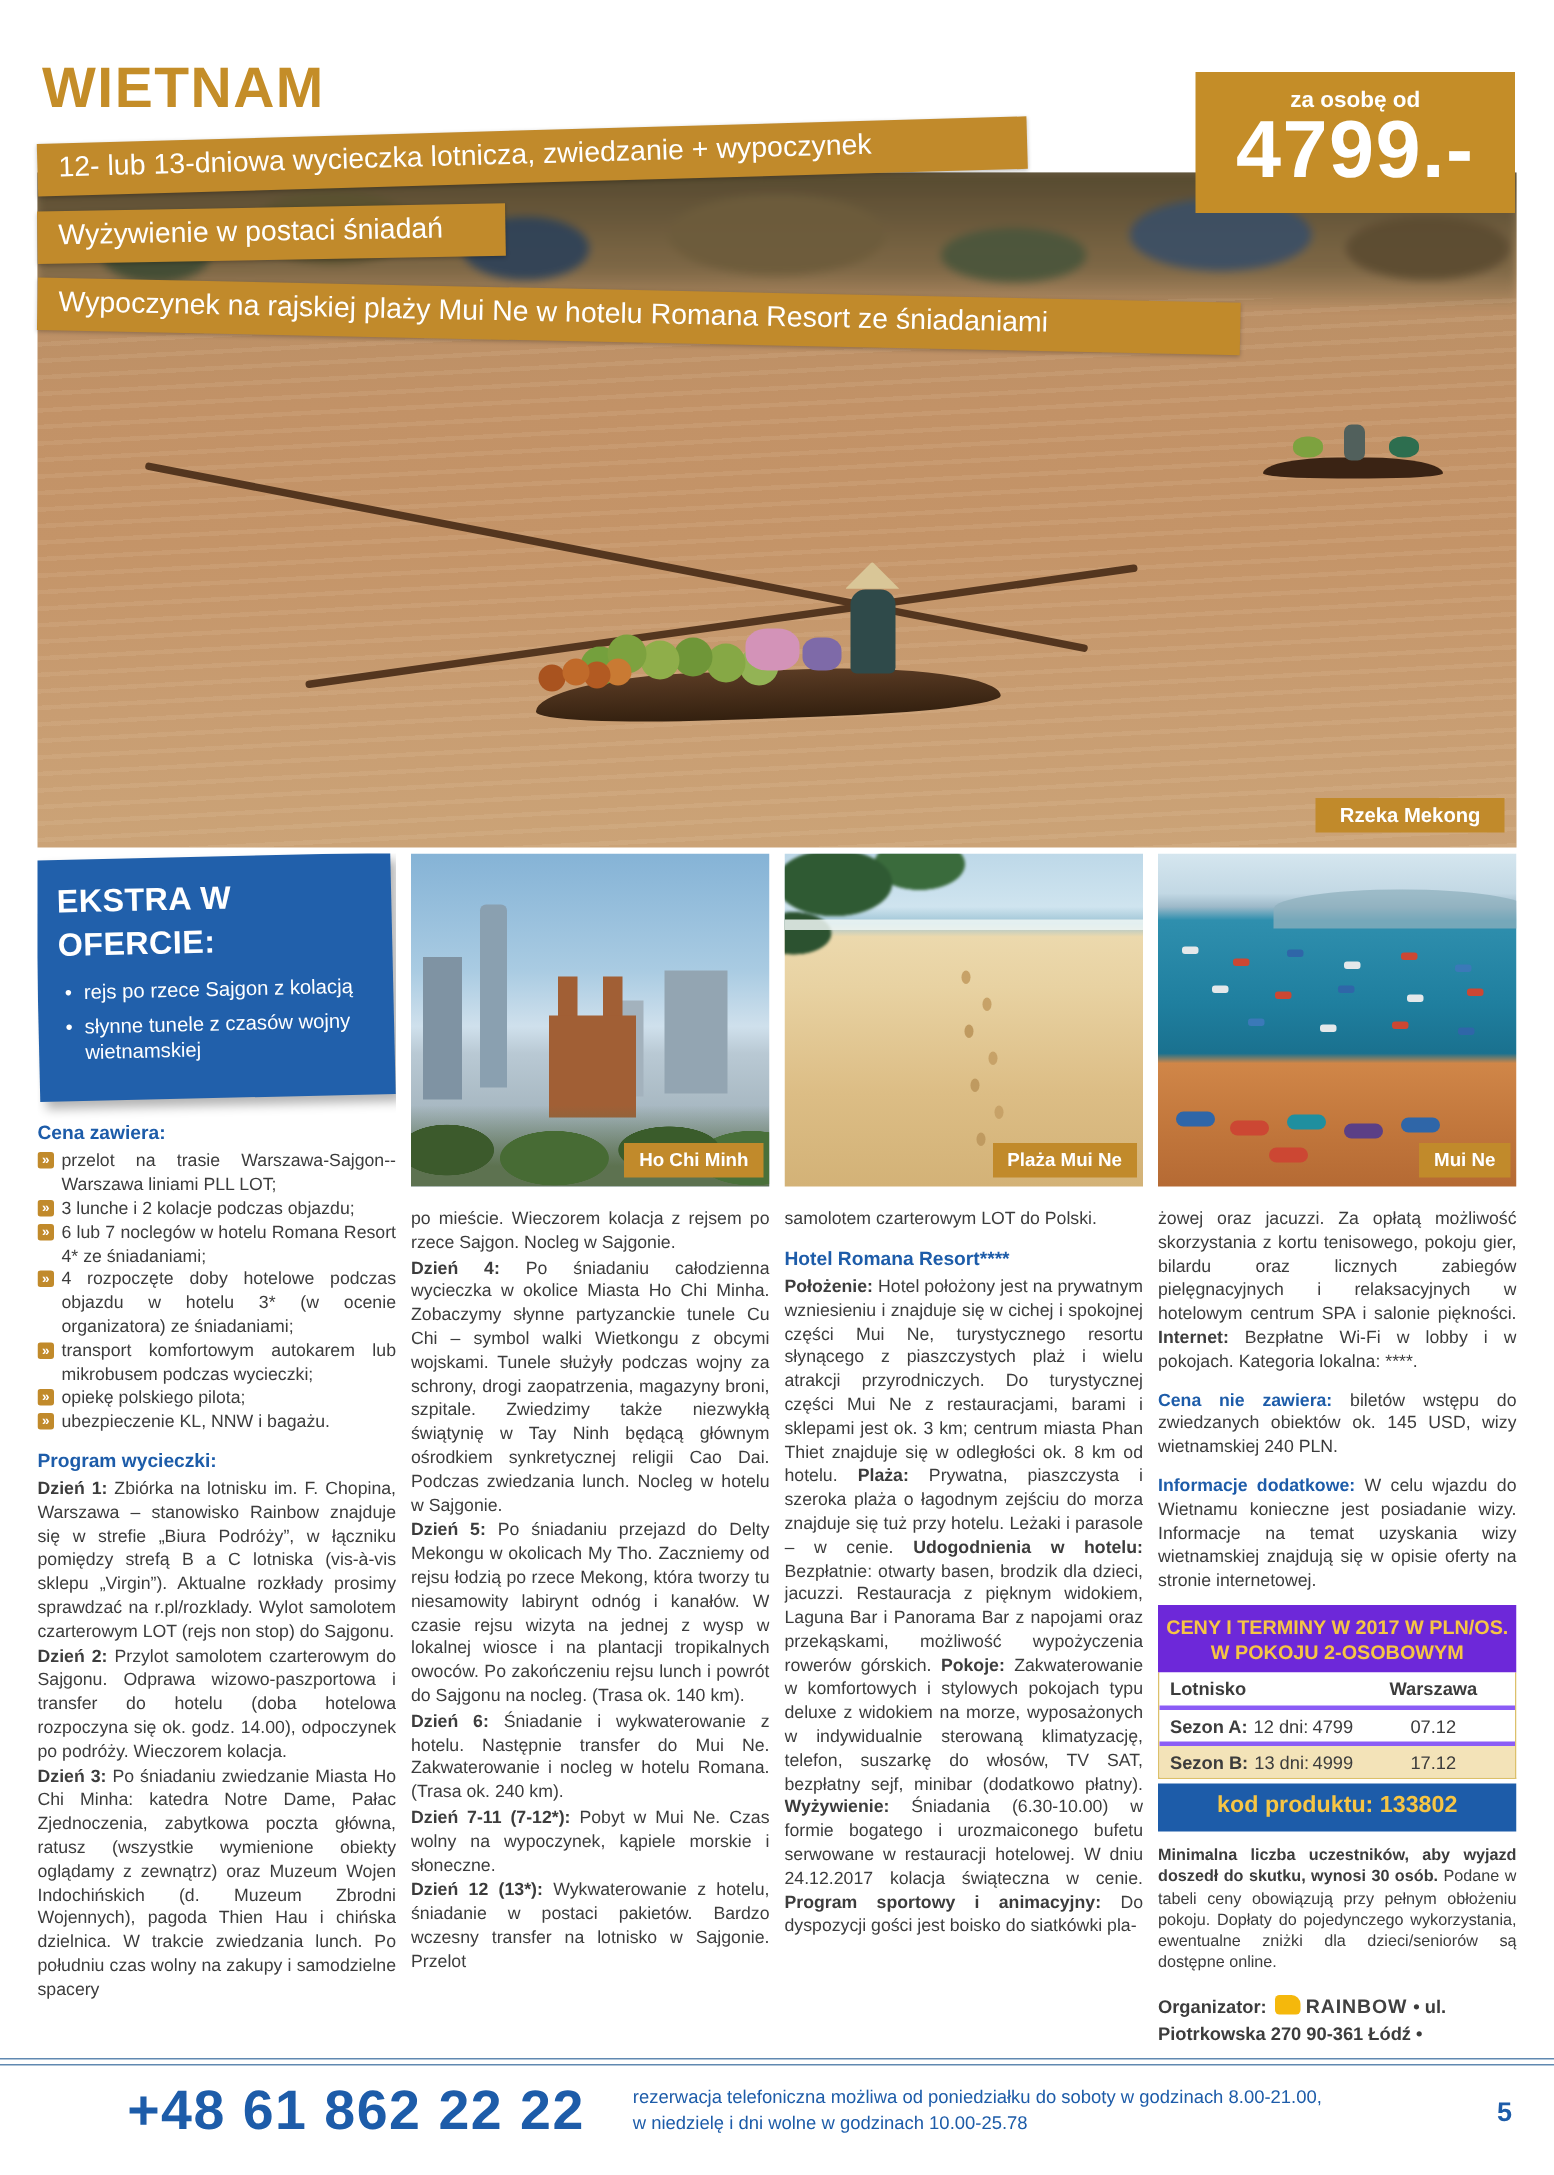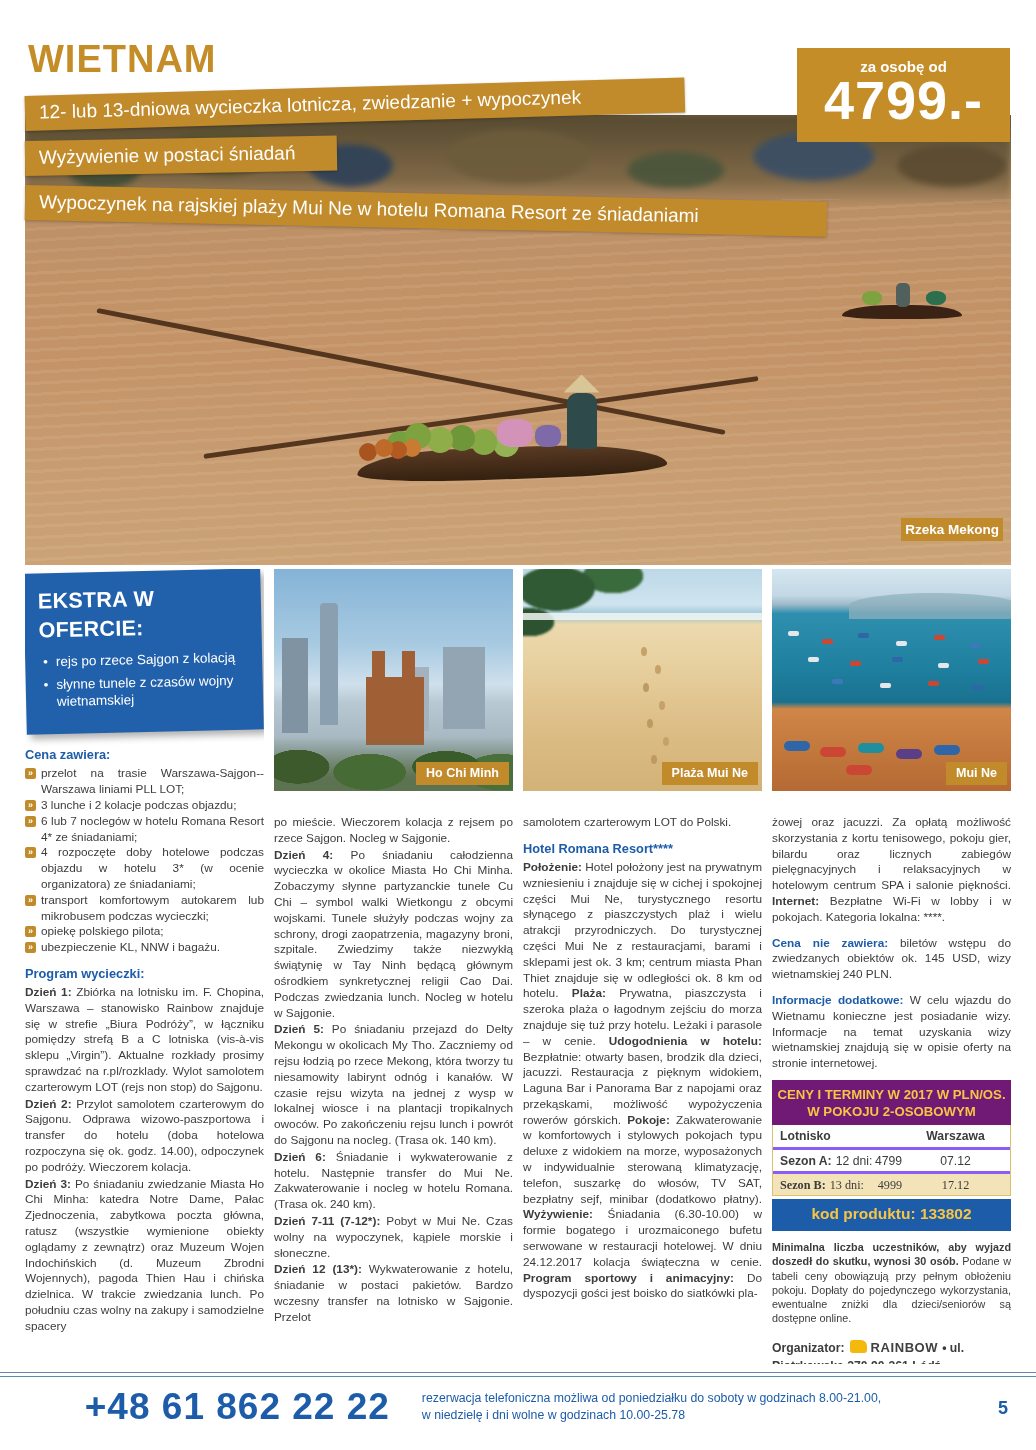--- a/index.html
+++ b/index.html
@@ -75,30 +75,30 @@
   .p-hat  { position: absolute; top: 0; left: -3px; width: 36px; height: 18px; background: #d9c697;
     clip-path: polygon(50% 0, 100% 100%, 0 100%); }
   .boat2 { position: absolute; right: 4%; top: 36%; width: 130px; height: 46px; }
   .hull2 { position: absolute; left: 0; top: 28px; width: 120px; height: 14px; background: #3a2314; border-radius: 50% / 90% 90% 30% 30%; }
   .p2    { position: absolute; left: 54px; top: 6px; width: 14px; height: 24px; background: #51605c; border-radius: 5px; }
   .cargo2{ position: absolute; left: 20px; top: 14px; width: 20px; height: 14px; background: #7da23f; border-radius: 45%;
     box-shadow: 64px 0 0 #2d6e4f; }
   .hero-caption, .photo-caption {
     position: absolute; background: #c18a2b; color: #fff; font-weight: bold; z-index: 3;
   }
-  .hero-caption { right: 8px; bottom: 24px; font-size: 13.5px; padding: 4px 4px; }
+  .hero-caption { right: 8px; bottom: 10px; font-size: 13.5px; padding: 4px 16px; }
   .photo-caption { right: 4px; bottom: 6px; font-size: 12.5px; padding: 3px 10px; }
 
   
   .columns {
     position: absolute; top: 569px; left: 25px; width: 986px; height: 795px;
     display: flex; gap: 10px;
   }
   .col { width: 239px; overflow: hidden; font-size: 11.8px; line-height: 1.34; }
-  .photo { position: relative; width: 239px; height: 222px; overflow: hidden; margin-bottom: 24px; }
+  .photo { position: relative; width: 239px; height: 222px; overflow: hidden; margin-bottom: 14px; }
 
   .ekstra {
     background: #2160ab; color: #fff; padding: 14px 14px 16px; margin: 2px 2px 14px 0;
     transform: rotate(-1.3deg); box-shadow: 4px 5px 7px rgba(0,0,0,.3);
   }
   .ekstra-title { font-size: 21.5px; font-weight: bold; margin-bottom: 9px; letter-spacing: .3px; }
   .ekstra-item { display: flex; font-size: 13.5px; margin-bottom: 7px; line-height: 1.25; }
   .ekstra-item .dot { margin: 0 8px 0 4px; }
 
   .sec-title { color: #1d5ca9; font-weight: bold; font-size: 12.8px; margin: 9px 0 3px; }
@@ -147,25 +147,25 @@
   .mui-boats { position:absolute; top: 62px; left: 16px; width: 11px; height: 5px; border-radius: 2px; background:#e4e8ea;
     box-shadow: 34px 8px 0 #cc4733, 70px 2px 0 #2f66a8, 108px 10px 0 #e4e8ea, 146px 4px 0 #cc4733,
                 182px 12px 0 #3b79b8, 20px 26px 0 #e4e8ea, 62px 30px 0 #cc4733, 104px 26px 0 #2f66a8,
                 150px 32px 0 #e4e8ea, 190px 28px 0 #cc4733, 44px 48px 0 #3b79b8, 92px 52px 0 #e4e8ea,
                 140px 50px 0 #cc4733, 184px 54px 0 #2f66a8; }
   .mui-beachboats { position:absolute; bottom: 40px; left: 12px; width: 26px; height: 10px; border-radius: 5px; background:#2f66a8;
     box-shadow: 36px 6px 0 #cc4733, 74px 2px 0 #1f8f9f, 112px 8px 0 #5b3f86, 150px 4px 0 #2f66a8, 62px 24px 0 #cc4733; }
 
   
   .price-table { margin-top: 8px; }
-  .pt-head { background:#701a75; color:#f6c544; font-weight:bold; text-align:center; padding:6px 2px 5px; font-size:13.2px; line-height:1.3; }
+  .pt-head { background:#6d28d9; color:#f6c544; font-weight:bold; text-align:center; padding:6px 2px 5px; font-size:13.2px; line-height:1.3; }
   .pt-body { border:1px solid #dcc06a; border-top:none; }
   .pt-row { display:flex; padding:3px 7px 2px; background:#fff; border-bottom:3px solid #8b5cf6; font-size:12.2px; }
   .pt-row:last-child { border-bottom:none; }
-  .pt-row.alt { background:#f3e3b8;font-family:Liberation Serif, serif; }
+  .pt-row.alt { background:#f3e3b8; }
   .pt-left { flex:1.35; display:flex; align-items:baseline; }
   .pt-left .dur { margin-left:4px; }
   .pt-price { margin-left:auto; padding-right:6px; }
   .pt-right { flex:1; text-align:center; }
   .pt-code { background:#1d5ca9; color:#f6c544; font-weight:bold; text-align:center; padding:5px 0 6px; font-size:15.5px; margin-top:3px; }
 
   .fine-print { font-size: 10.8px; line-height: 1.32; text-align: justify; margin-top: 9px; }
   .organizer { font-size: 12.2px; font-weight: bold; margin-top: 12px; line-height: 1.5; }
   .rainbow-logo { display:inline-block; width: 17px; height: 13px; background:#f5b80c; border-radius: 3px 6px 3px 3px; margin: 0 3px -1px 6px; }
   .rainbow-text { color:#404040; font-weight: bold; letter-spacing: .6px; font-size: 13px; margin-right: 4px; }

